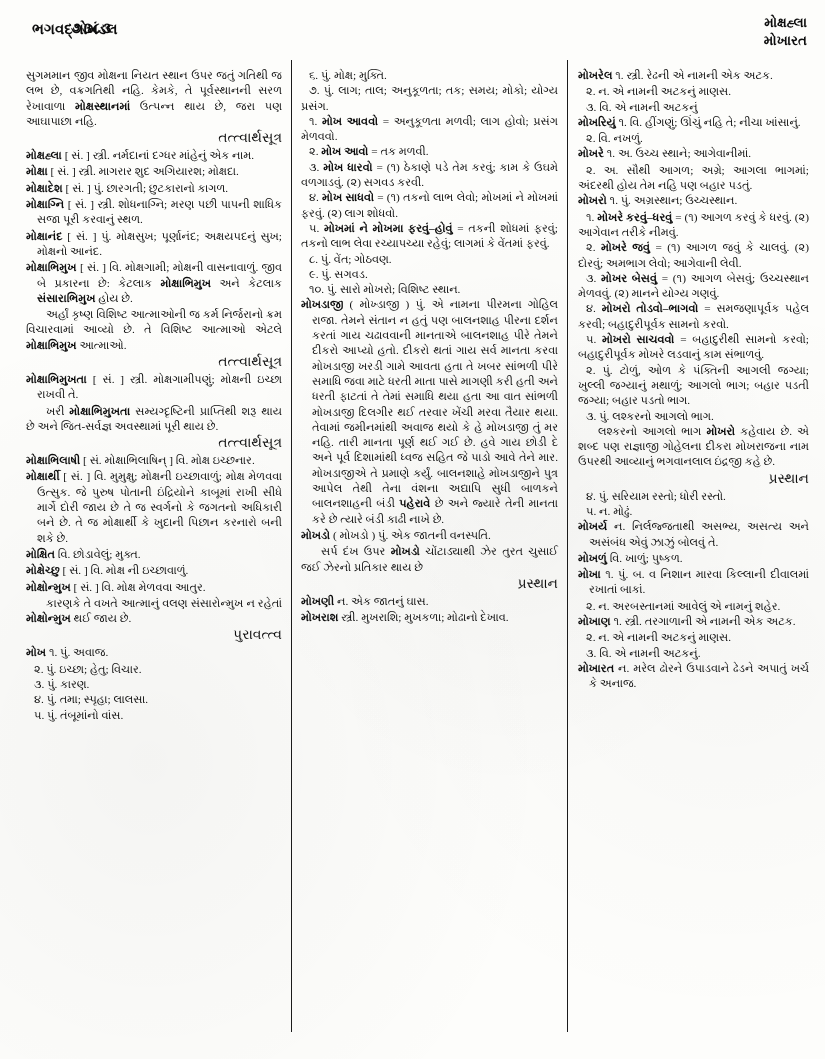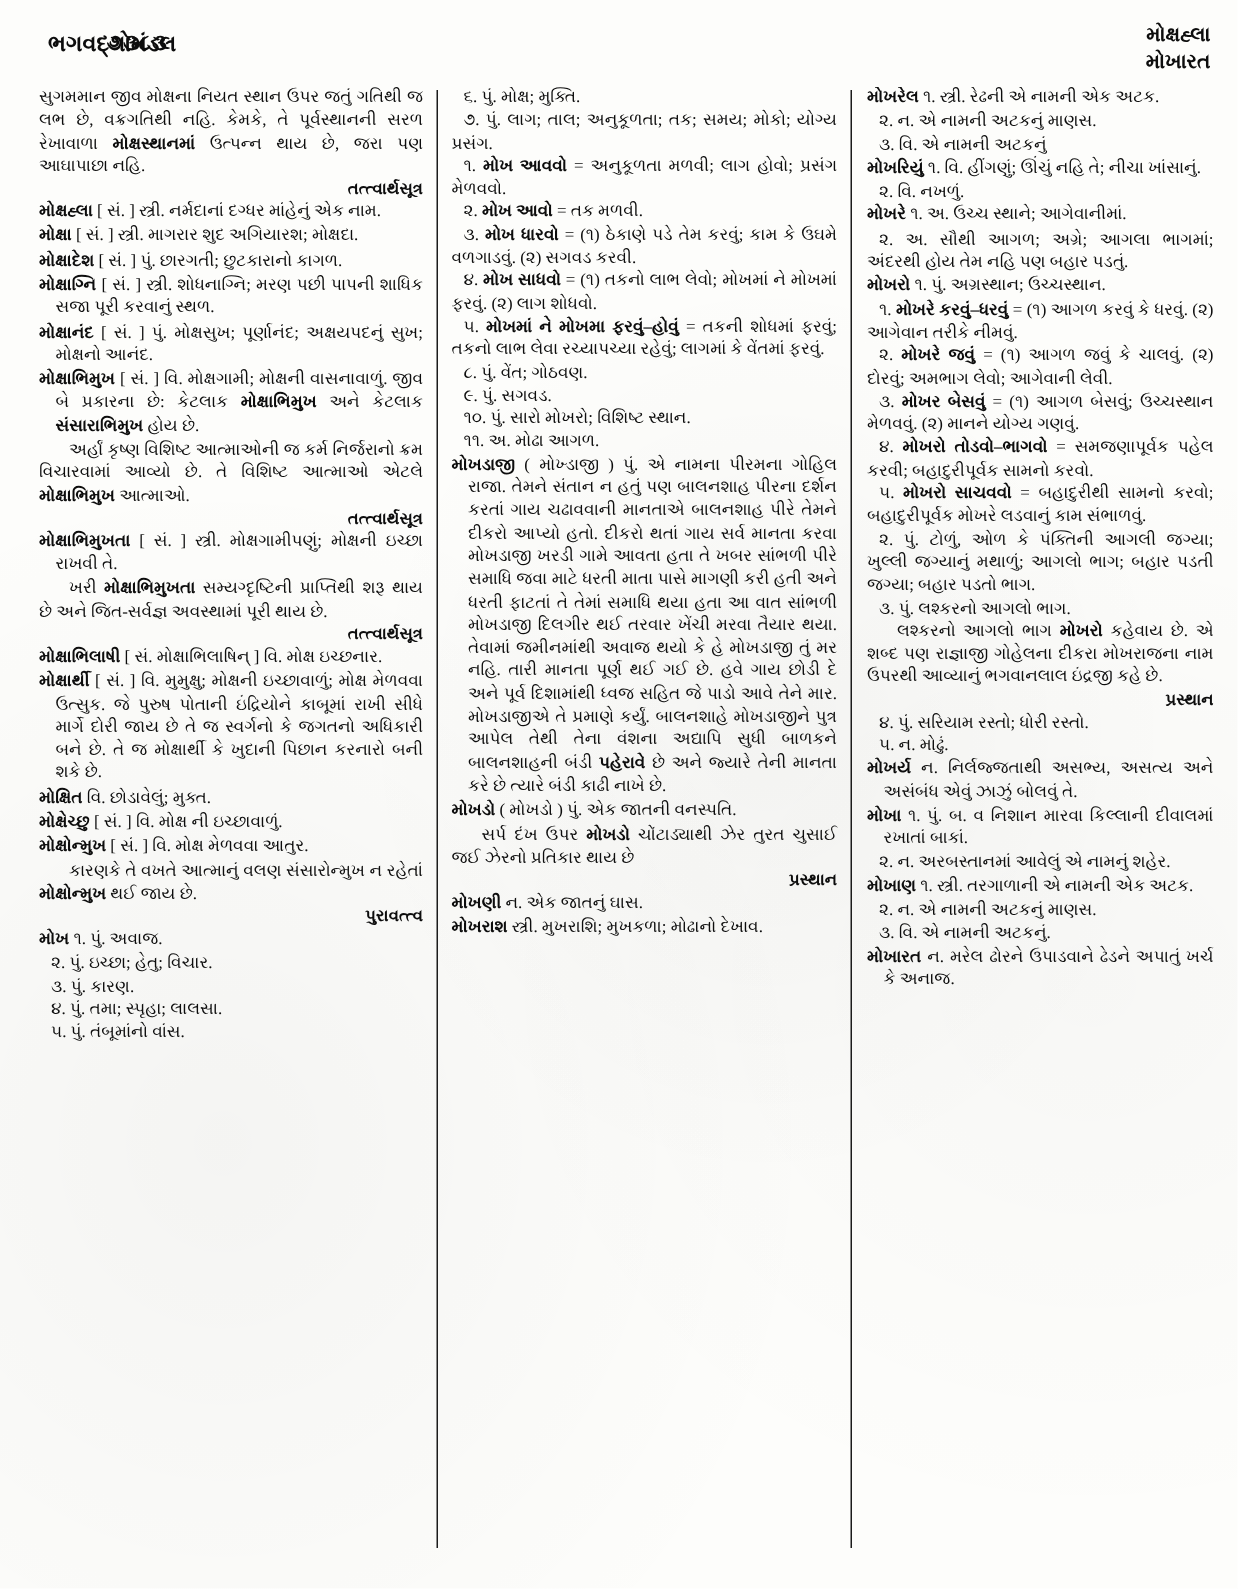--- a/index.html
+++ b/index.html
@@ -66,20 +66,21 @@
     left: 26px;
     right: 16px;
     bottom: 12px;
     display: flex;
   }
   .col {
     position: relative;
     font-size: 11.3px;
     line-height: 1.355;
     overflow: hidden;
+    margin-top: 10px;
   }
   .col-1 { width: 256px; padding-right: 9px; }
   .col-2 { width: 257px; padding: 0 9px; }
   .col-3 { width: 262px; padding-left: 10px; flex: 1; }
   .rule {
     width: 1px;
     background: #1b1b1b;
     margin: 2px 0 0 0;
     align-self: stretch;
     height: 972px;
@@ -101,23 +102,23 @@
     text-indent: 20px;
     text-align: justify;
   }
   .cont {
     margin: 0;
     text-align: justify;
     text-indent: 0;
   }
   .src {
     text-align: right;
-    font-weight: 700;
-    margin: 0;
-    font-size: 11px;
+    font-weight: 400;
+    margin: 0;
+    font-size: 14px;
   }
   .srcinline {
     float: right;
     font-weight: 700;
   }
   .clr { clear: both; height: 0; }
 </style>
 </head>
 <body>
 
@@ -166,21 +167,20 @@
         <div class="clr"></div>
         <p class="sense">૭. પું. લાગ; તાલ; અનુકૂળતા; તક; સમય; મોકો; યોગ્ય પ્રસંગ.</p>
         <p class="sense">૧. <b>મોખ આવવો</b> = અનુકૂળતા મળવી; લાગ હોવો; પ્રસંગ મેળવવો.</p>
         <p class="sense">૨. <b>મોખ આવો</b> = તક મળવી.</p>
         <p class="sense">૩. <b>મોખ ધારવો</b> = (૧) ઠેકાણે પડે તેમ કરવું; કામ કે ઉઘમે વળગાડવું. (૨) સગવડ કરવી.</p>
         <p class="sense">૪. <b>મોખ સાધવો</b> = (૧) તકનો લાભ લેવો; મોખમાં ને મોખમાં ફરવું. (૨) લાગ શોધવો.</p>
         <p class="sense">૫. <b>મોખમાં ને મોખમા ફરવું–હોવું</b> = તકની શોધમાં ફરવું; તકનો લાભ લેવા રચ્યાપચ્યા રહેવું; લાગમાં કે વેંતમાં ફરવું.</p>
         <p class="sense">૮. પું. વેંત; ગોઠવણ.</p>
         <p class="sense">૯. પું. સગવડ.</p>
         <p class="sense">૧૦. પું. સારો મોખરો; વિશિષ્ટ સ્થાન.</p>
-        <p class="sense">૧૧. અ. મોઢા આગળ.</p>
         <p class="entry"><b>મોખડાજી</b> ( મોખ્ડાજી ) પું. એ નામના પીરમના ગોહિલ રાજા. તેમને સંતાન ન હતું પણ બાલનશાહ પીરના દર્શન કરતાં ગાય ચઢાવવાની માનતાએ બાલનશાહ પીરે તેમને દીકરો આપ્યો હતો. દીકરો થતાં ગાય સર્વ માનતા કરવા મોખડાજી ખરડી ગામે આવતા હતા તે ખબર સાંભળી પીરે સમાધિ જવા માટે ધરતી માતા પાસે માગણી કરી હતી અને ધરતી ફાટતાં તે તેમાં સમાધિ થયા હતા આ વાત સાંભળી મોખડાજી દિલગીર થઈ તરવાર ખેંચી મરવા તૈયાર થયા. તેવામાં જમીનમાંથી અવાજ થયો કે હે મોખડાજી તું મર નહિ. તારી માનતા પૂર્ણ થઈ ગઈ છે. હવે ગાય છોડી દે અને પૂર્વ દિશામાંથી ધ્વજ સહિત જે પાડો આવે તેને માર. મોખડાજીએ તે પ્રમાણે કર્યું. બાલનશાહે મોખડાજીને પુત્ર આપેલ તેથી તેના વંશના અદ્યાપિ સુધી બાળકને બાલનશાહની બંડી <b>પહેરાવે</b> છે અને જ્યારે તેની માનતા કરે છે ત્યારે બંડી કાઢી નાખે છે.</p>
         <p class="entry"><b>મોખડો</b> ( મોખડો ) પું. એક જાતની વનસ્પતિ.</p>
         <p class="quote">સર્પ દંખ ઉપર <b>મોખડો</b> ચોંટાડ્યાથી ઝેર તુરત ચુસાઈ જઈ ઝેરનો પ્રતિકાર થાય છે</p>
         <p class="src">પ્રસ્થાન</p>
         <p class="entry"><b>મોખણી</b> ન. એક જાતનું ઘાસ.</p>
         <p class="entry"><b>મોખરાશ</b> સ્ત્રી. મુખરાશિ; મુખકળા; મોઢાનો દેખાવ.</p>
       </div>
     <div class="rule"></div>
     <div class="col col-3" id="col2">
         <p class="entry"><b>મોખરેલ</b> ૧. સ્ત્રી. રેઢની એ નામની એક અટક.</p>
@@ -196,20 +196,21 @@
         <p class="sense">૩. <b>મોખર બેસવું</b> = (૧) આગળ બેસવું; ઉચ્ચસ્થાન મેળવવું. (૨) માનને યોગ્ય ગણવું.</p>
         <p class="sense">૪. <b>મોખરો તોડવો–ભાગવો</b> = સમજણાપૂર્વક પહેલ કરવી; બહાદુરીપૂર્વક સામનો કરવો.</p>
         <p class="sense">૫. <b>મોખરો સાચવવો</b> = બહાદુરીથી સામનો કરવો; બહાદુરીપૂર્વક મોખરે લડવાનું કામ સંભાળવું.</p>
         <p class="sense">૨. પું. ટોળું, ઓળ કે પંક્તિની આગલી જગ્યા; ખુલ્લી જગ્યાનું મથાળું; આગલો ભાગ; બહાર પડતી જગ્યા; બહાર પડતો ભાગ.</p>
         <p class="sense">૩. પું. લશ્કરનો આગલો ભાગ.</p>
         <p class="quote">લશ્કરનો આગલો ભાગ <b>મોખરો</b> કહેવાય છે. એ શબ્દ પણ રાજ્ઞાજી ગોહેલના દીકરા મોખરાજના નામ ઉપરથી આવ્યાનું ભગવાનલાલ ઇંદ્રજી કહે છે.</p>
         <p class="src">પ્રસ્થાન</p>
         <p class="sense">૪. પું. સરિયામ રસ્તો; ધોરી રસ્તો.</p>
         <p class="sense">૫. ન. મોઢું.</p>
         <p class="entry"><b>મોખર્ય</b> ન. નિર્લજ્જતાથી અસભ્ય, અસત્ય અને અસંબંધ એવું ઝાઝું બોલવું તે.</p>
+        <p class="entry"><b>મોખળું</b> વિ. ખાળું; પુષ્કળ.</p>
         <p class="entry"><b>મોખા</b> ૧. પું. બ. વ નિશાન મારવા કિલ્લાની દીવાલમાં રખાતાં બાકાં.</p>
         <p class="sense">૨. ન. અરબસ્તાનમાં આવેલું એ નામનું શહેર.</p>
         <p class="entry"><b>મોખાણ</b> ૧. સ્ત્રી. તરગાળાની એ નામની એક અટક.</p>
         <p class="sense">૨. ન. એ નામની અટકનું માણસ.</p>
         <p class="sense">૩. વિ. એ નામની અટકનું.</p>
         <p class="entry"><b>મોખારત</b> ન. મરેલ ઢોરને ઉપાડવાને ઢેડને અપાતું ખર્ચ કે અનાજ.</p>
       </div>
   </div>
 
 </div>

